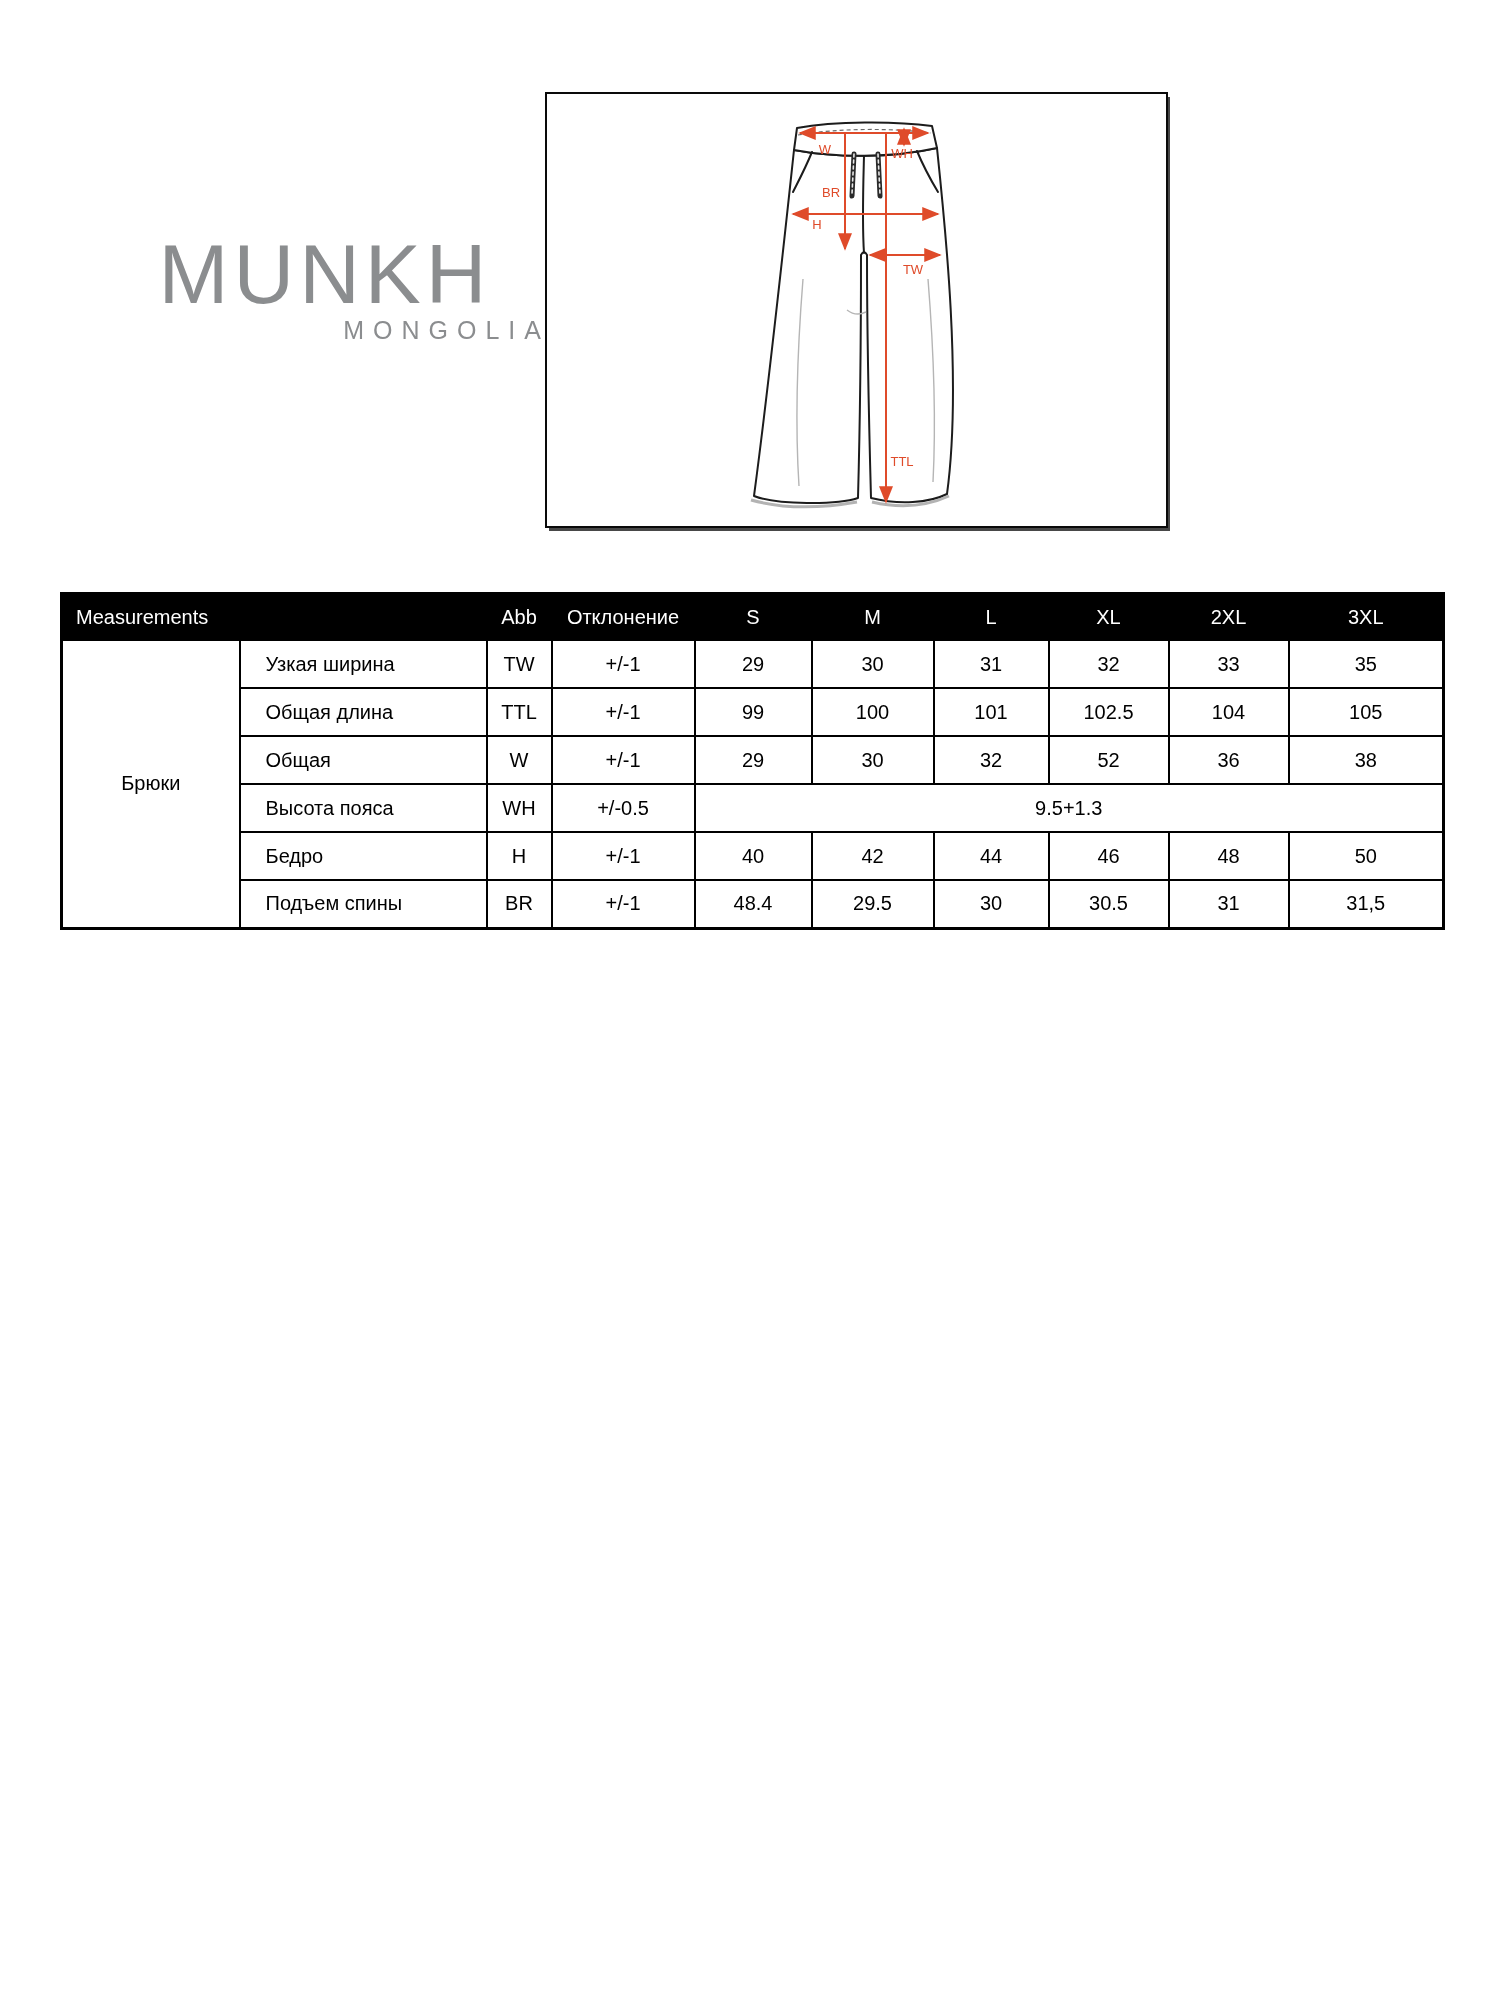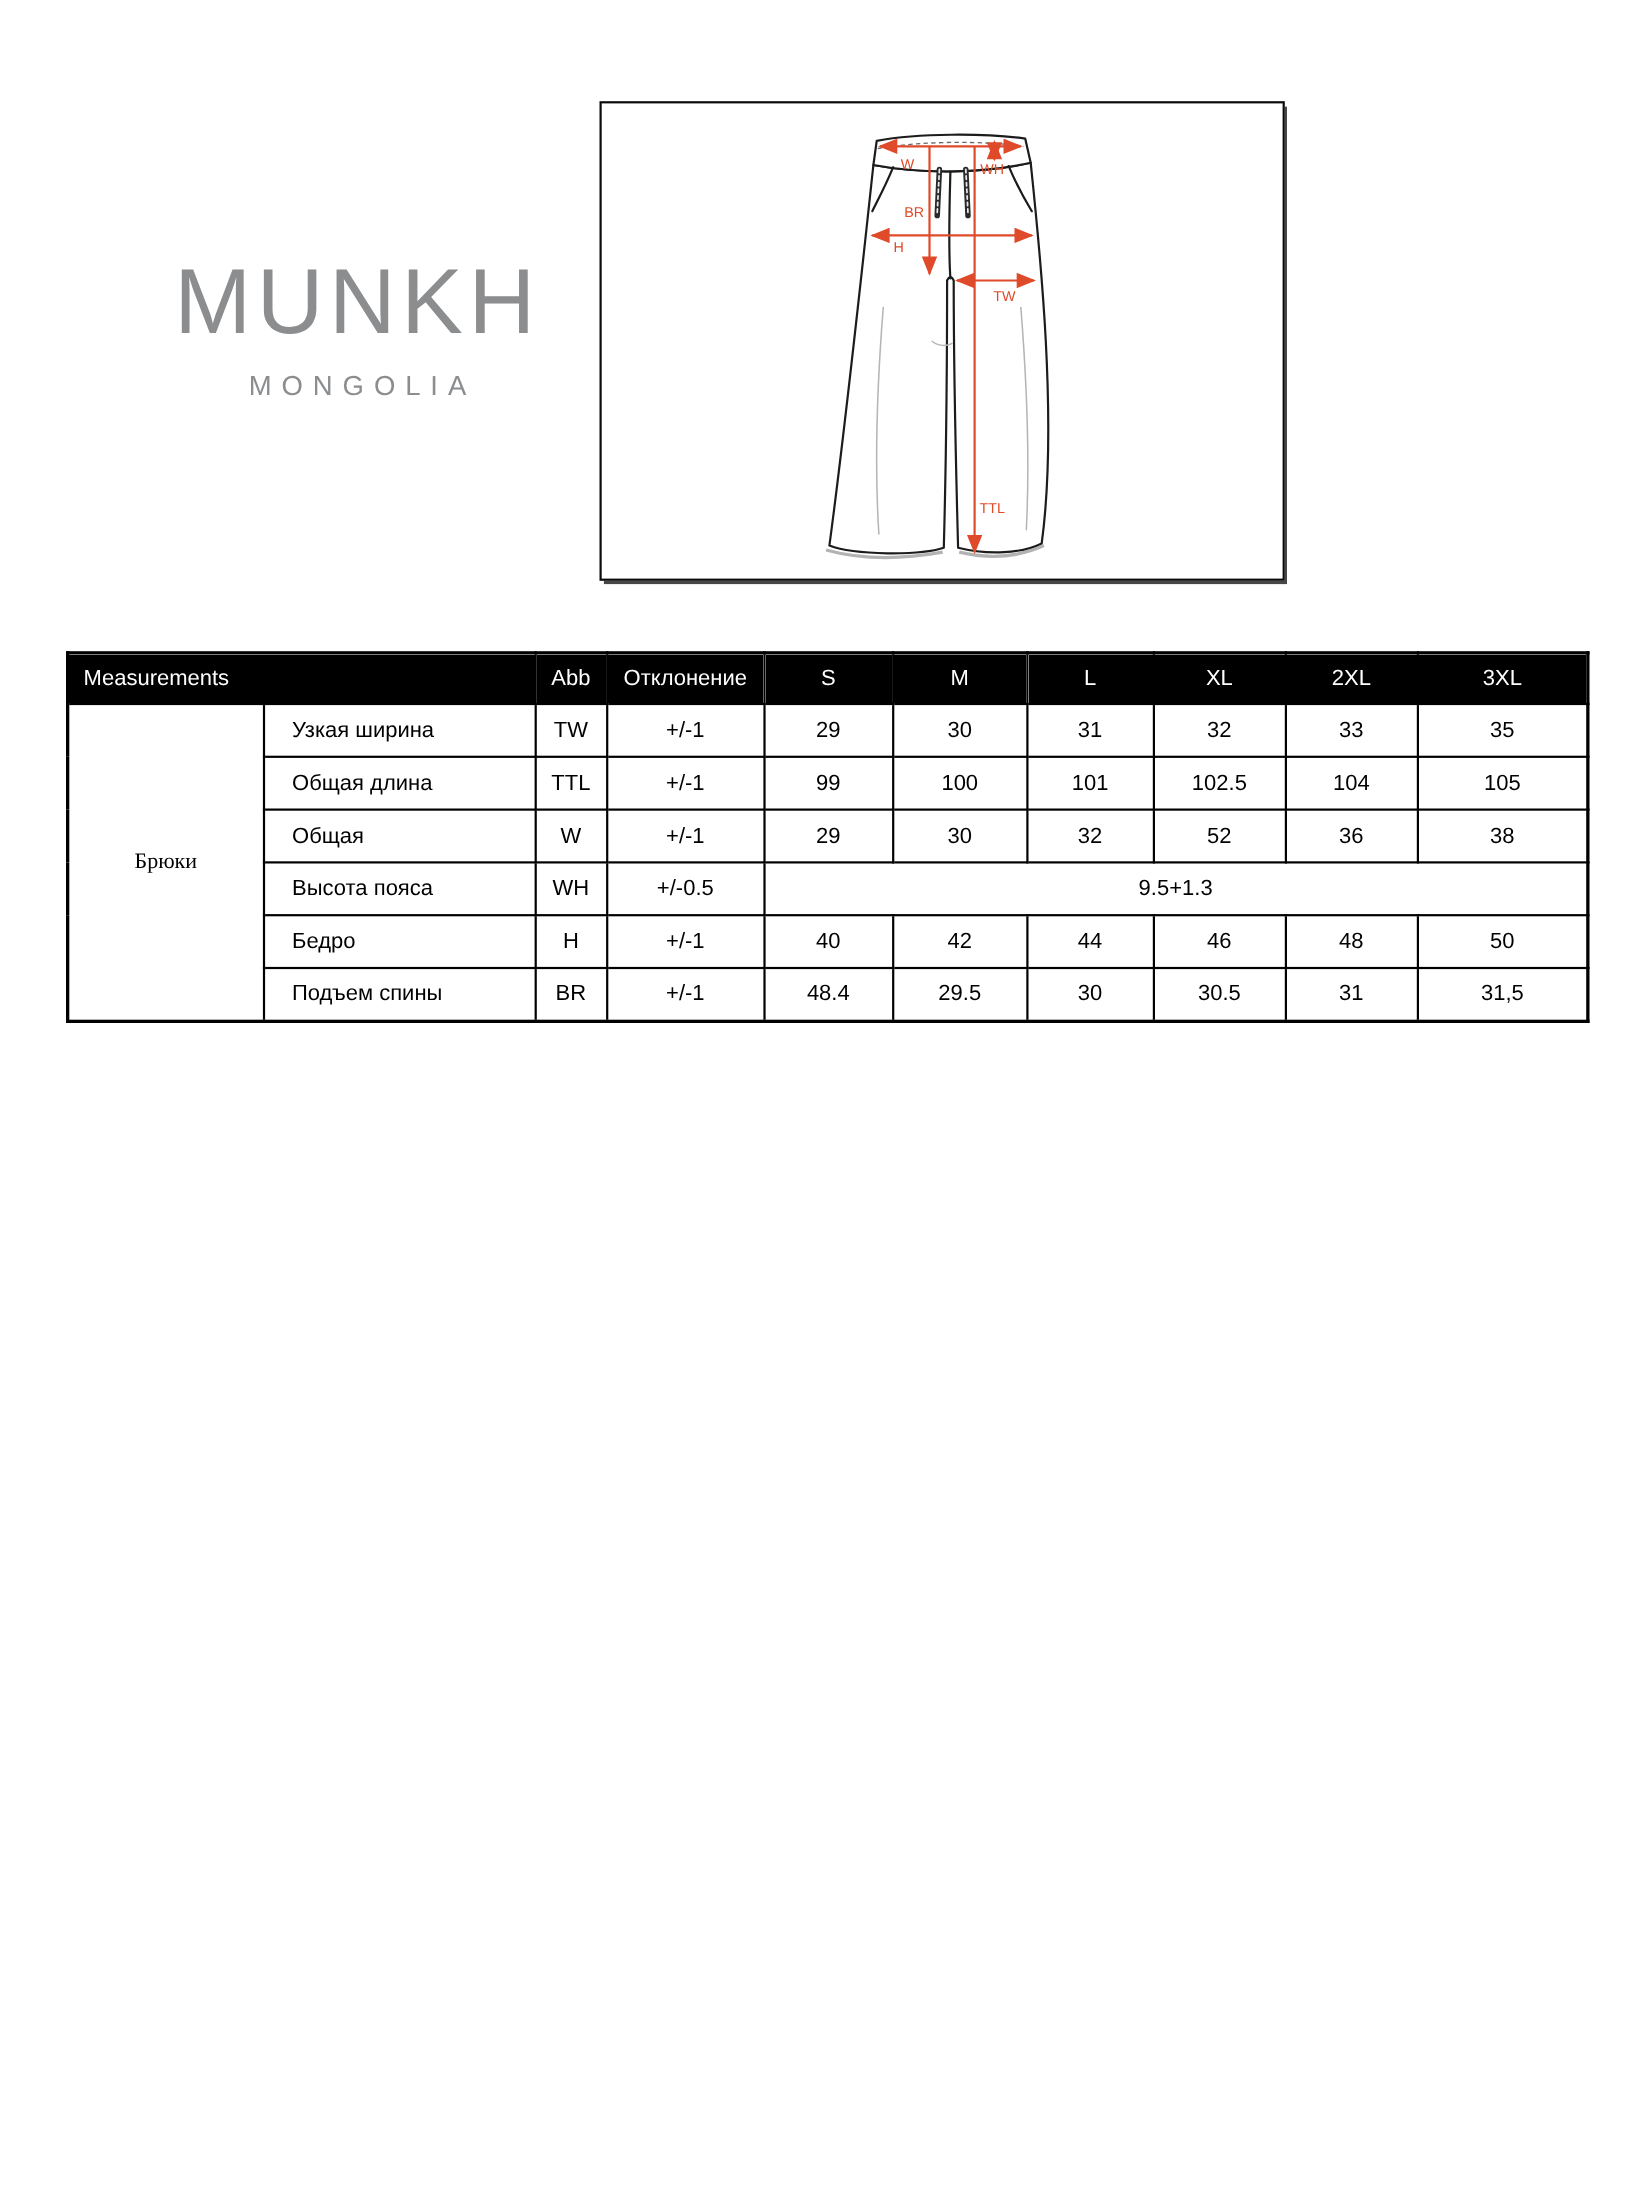--- a/index.html
+++ b/index.html
@@ -3,21 +3,21 @@
 <meta charset="utf-8">
 <style>
   html,body{margin:0;padding:0;background:#ffffff;}
   .page{
     position:relative;width:1500px;height:2000px;background:#ffffff;
     font-family:"Liberation Sans",sans-serif;overflow:hidden;
   }
   
   .logo{position:absolute;left:100px;top:232px;width:450px;text-align:center;color:#8b8d8f;}
   .logo-title{font-size:84px;line-height:1;letter-spacing:5px;font-weight:400;}
-  .logo-sub{font-size:25px;letter-spacing:9px;text-indent:9px;margin-top:21px;font-weight:400;}
+  .logo-sub{font-size:25px;letter-spacing:9px;text-indent:9px;font-weight:400;text-align:right;}
   
   .diagram-box{
     position:absolute;left:545px;top:92px;width:619px;height:432px;
     border:2px solid #0a0a0a;background:#fff;
     box-shadow:3px 4px 0 -1px #474747;
   }
   .diagram-box svg{display:block;width:100%;height:100%;}
   
   .size-table{
     position:absolute;left:60px;top:592px;width:1382px;
@@ -29,21 +29,21 @@
     vertical-align:middle;padding:0;overflow:hidden;white-space:nowrap;
   }
   .size-table thead th{
     background:#000;color:#fff;font-weight:400;height:44px;text-align:center;
     border-color:#000;
   }
   .size-table thead th.meas{text-align:left;padding-left:13px;}
   .size-table tbody tr{height:48px;}
   .size-table td.ct{text-align:center;}
   .size-table td.nm{text-align:left;padding-left:25px;}
-  .size-table td.group{text-align:center;font-size:20px;font-family:Liberation Serif, serif;}
+  .size-table td.group{text-align:center;font-size:20px;}
 </style>
 </head>
 <body>
 
 <div class="page">
 
   <div class="logo">
     <div class="logo-title">MUNKH</div>
     <div class="logo-sub">MONGOLIA</div>
   </div>

